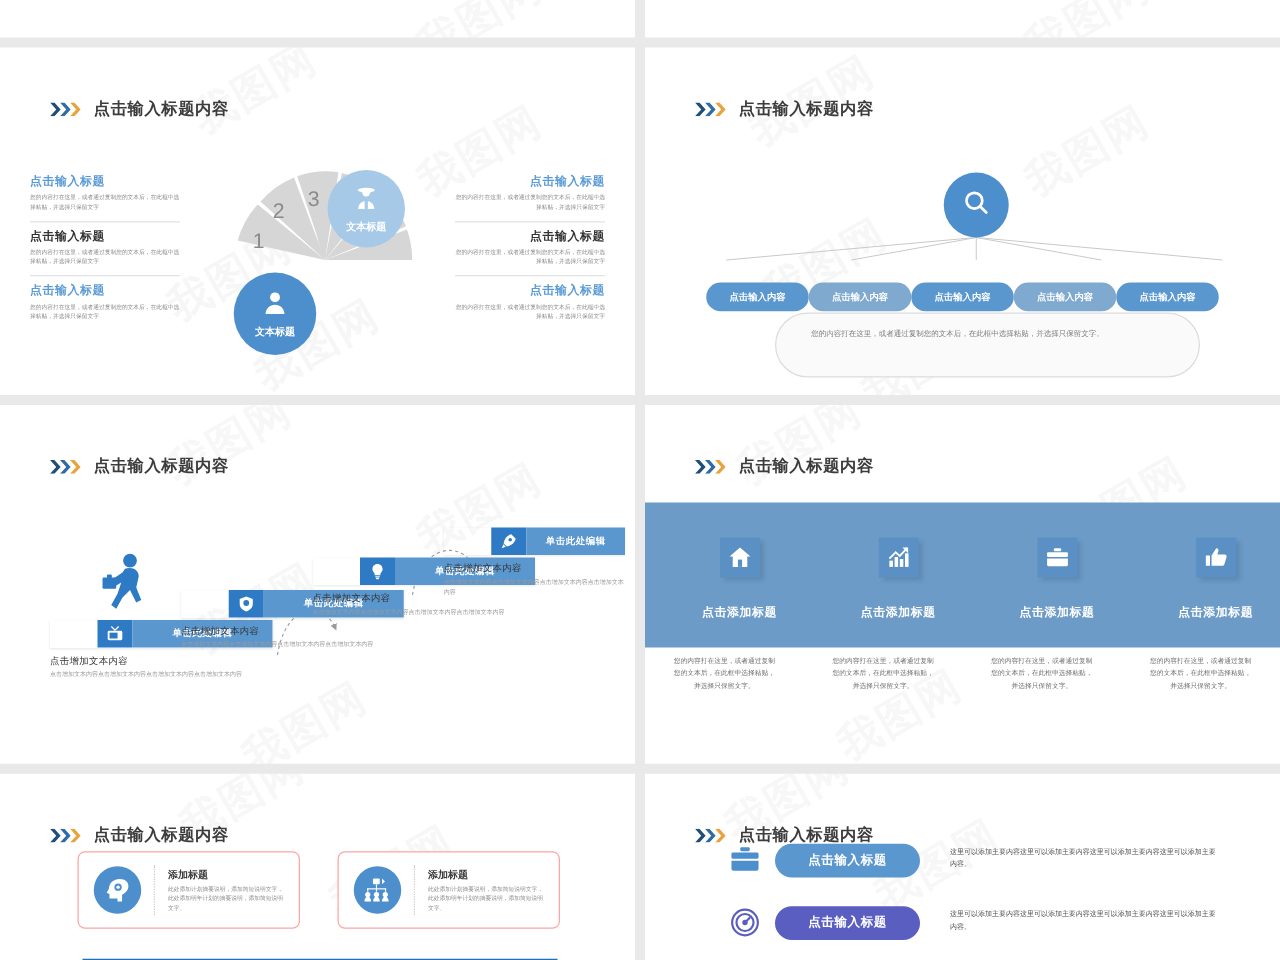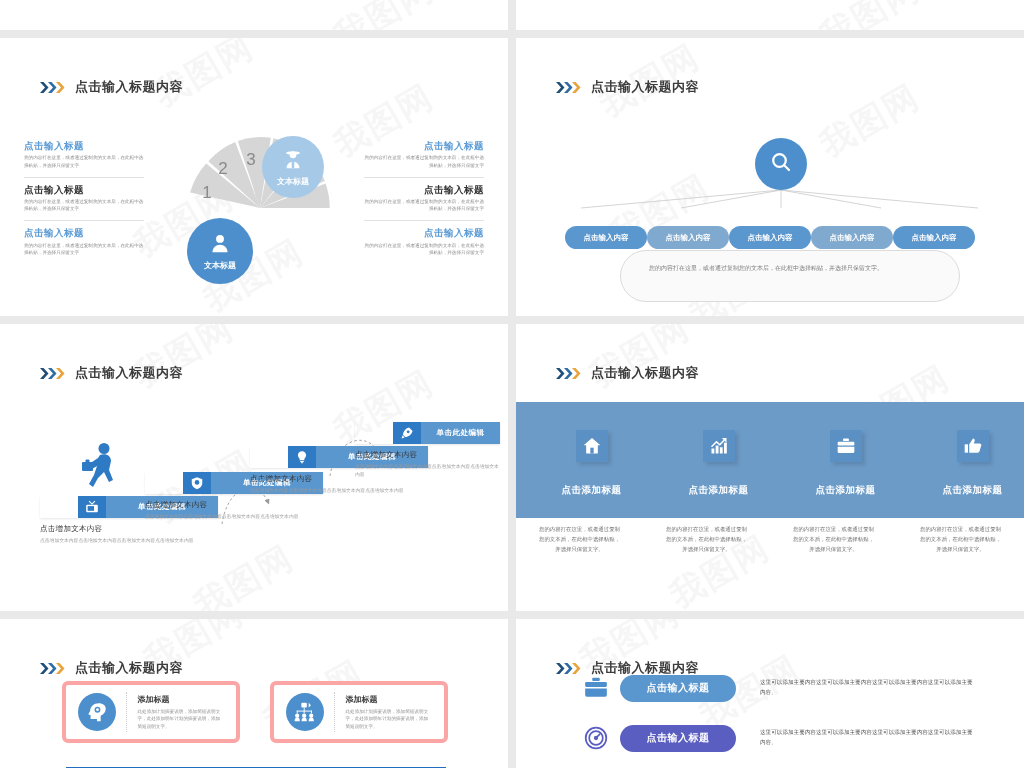--- a/index.html
+++ b/index.html
@@ -99,21 +99,21 @@
     box-shadow:3px 3px 4px rgba(0,0,0,.13);
   }
   .s4-h{color:#fff;font-size:9.5px;font-weight:bold;margin-top:22px;letter-spacing:.5px;}
   .s4-body{position:absolute;left:0;top:200px;width:100%;display:flex;}
   .s4-bcol{flex:1;padding:0 22px;box-sizing:border-box;}
   .s4-bcol p{margin:0;font-size:5.4px;color:#6f6f6f;line-height:1.85;text-align:center;}
 
   
   .s5-cards{position:absolute;left:62px;top:62px;display:flex;gap:30px;}
   .s5-card{
-    width:178px;height:62px;border:4px solid #fca5a5;border-radius:6px;background:#fff;
+    width:178px;height:62px;border:1px solid #fca5a5;border-radius:6px;background:#fff;
     display:flex;align-items:center;padding:0 12px;box-sizing:border-box;gap:10px;
   }
   .s5-circ{
     width:38px;height:38px;border-radius:50%;background:#4c8fcc;flex:none;
     display:flex;align-items:center;justify-content:center;
   }
   .s5-div{width:1px;height:40px;border-left:1px dotted #ccc;}
   .s5-txt h4{margin:0 0 3px 0;font-size:8px;font-weight:bold;color:#3d3d3d;}
   .s5-txt p{margin:0;font-size:4.6px;color:#8e8e8e;line-height:1.65;}
   .s5-bar{position:absolute;left:66px;top:148px;width:380px;height:16px;background:#1f6fc0;}

